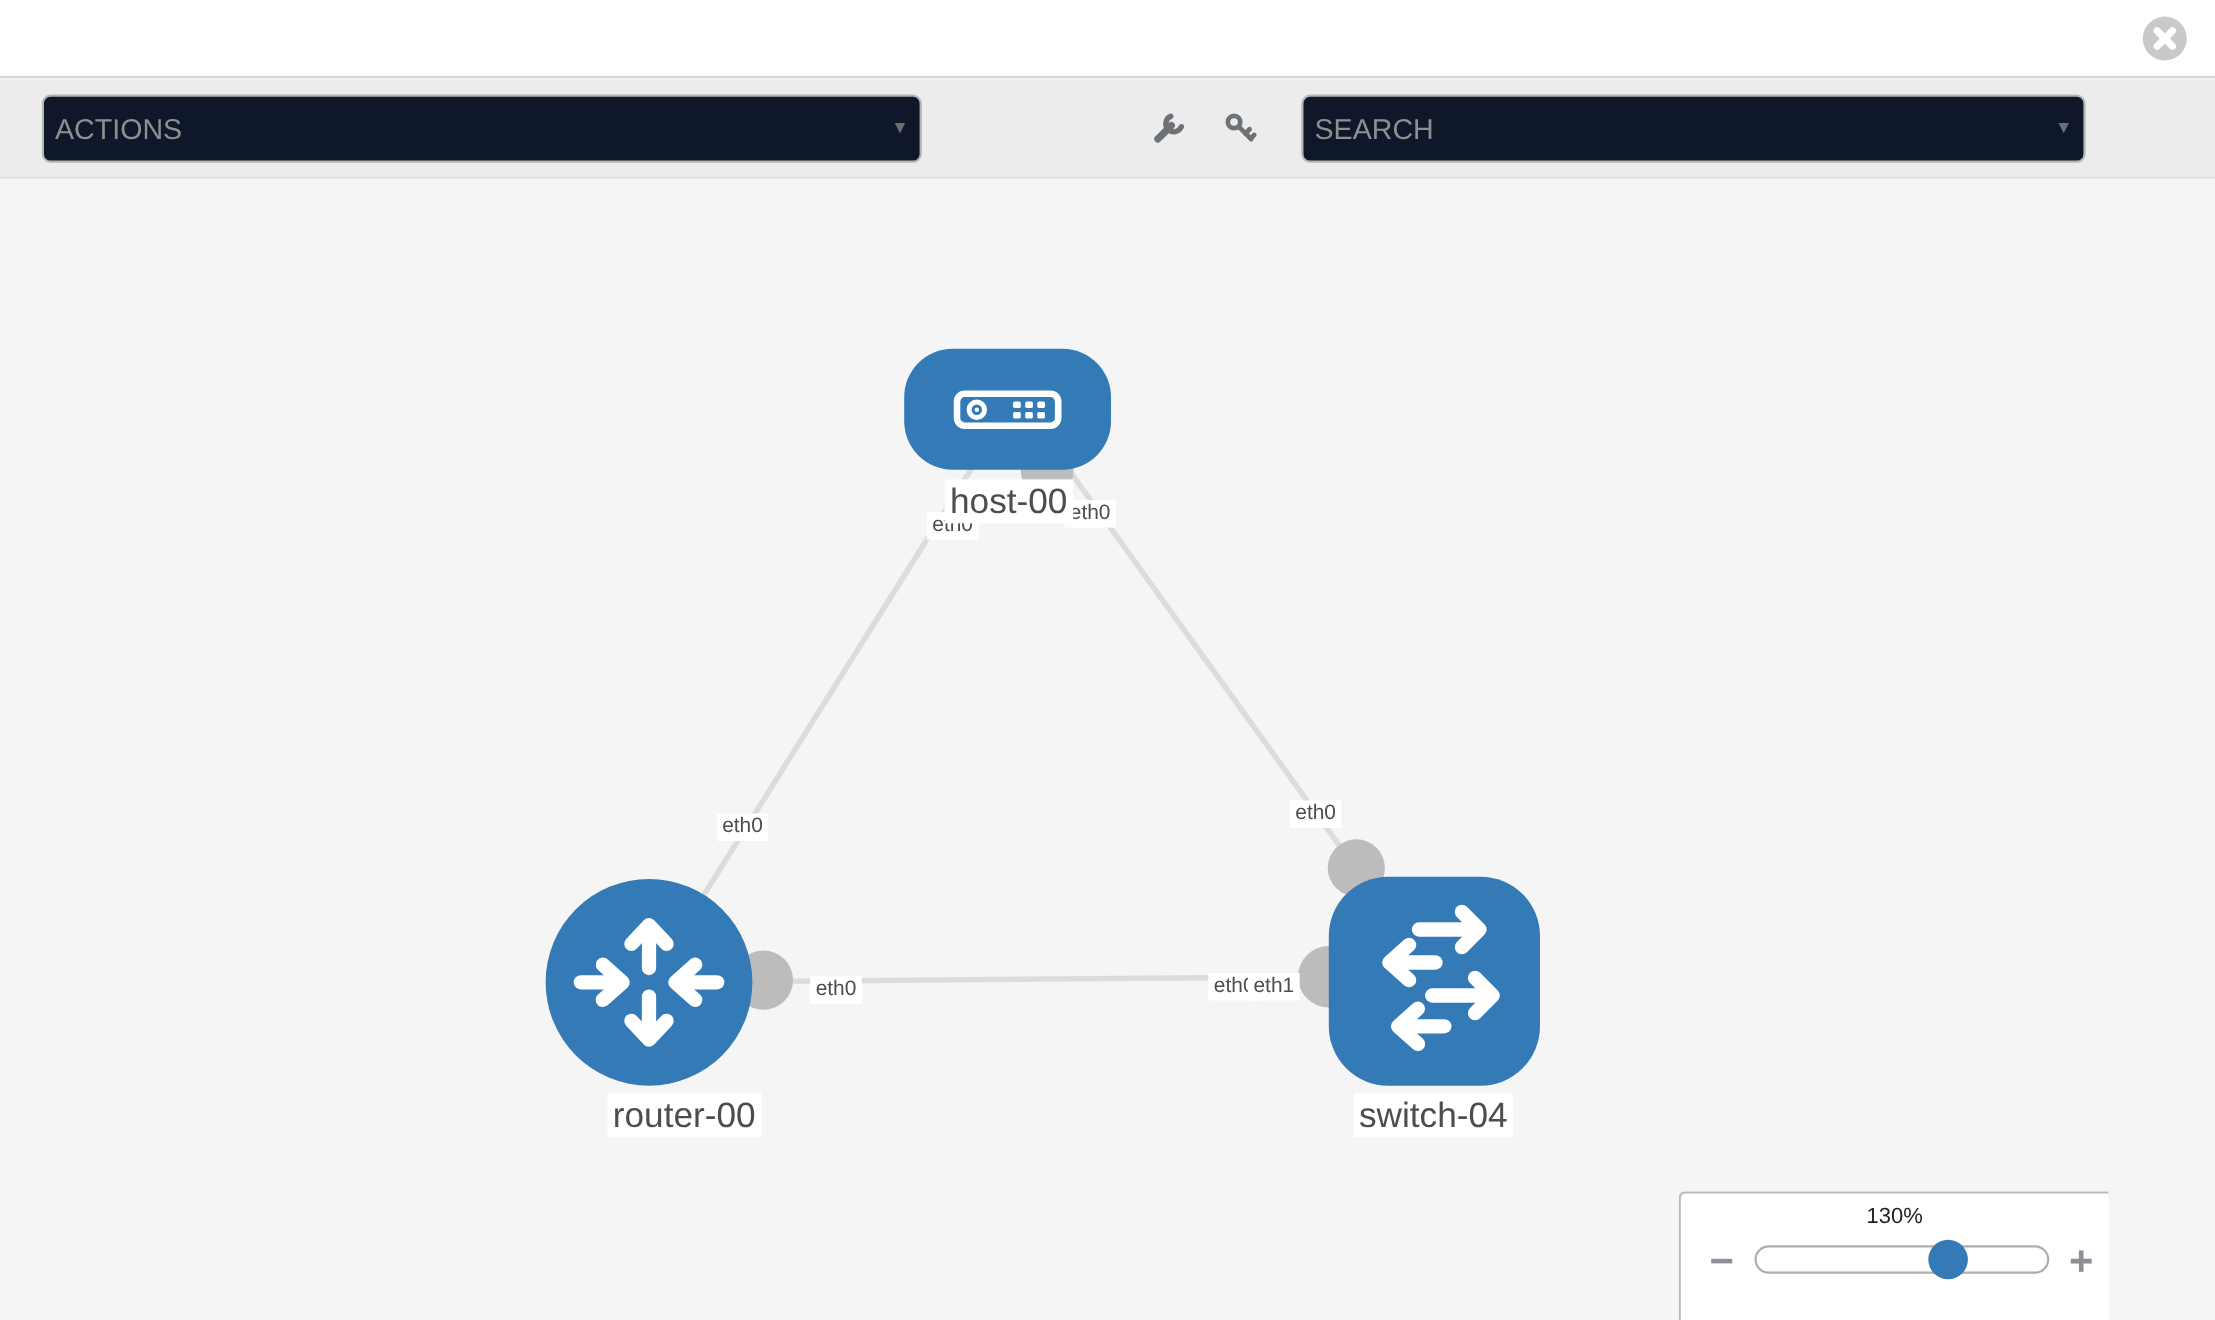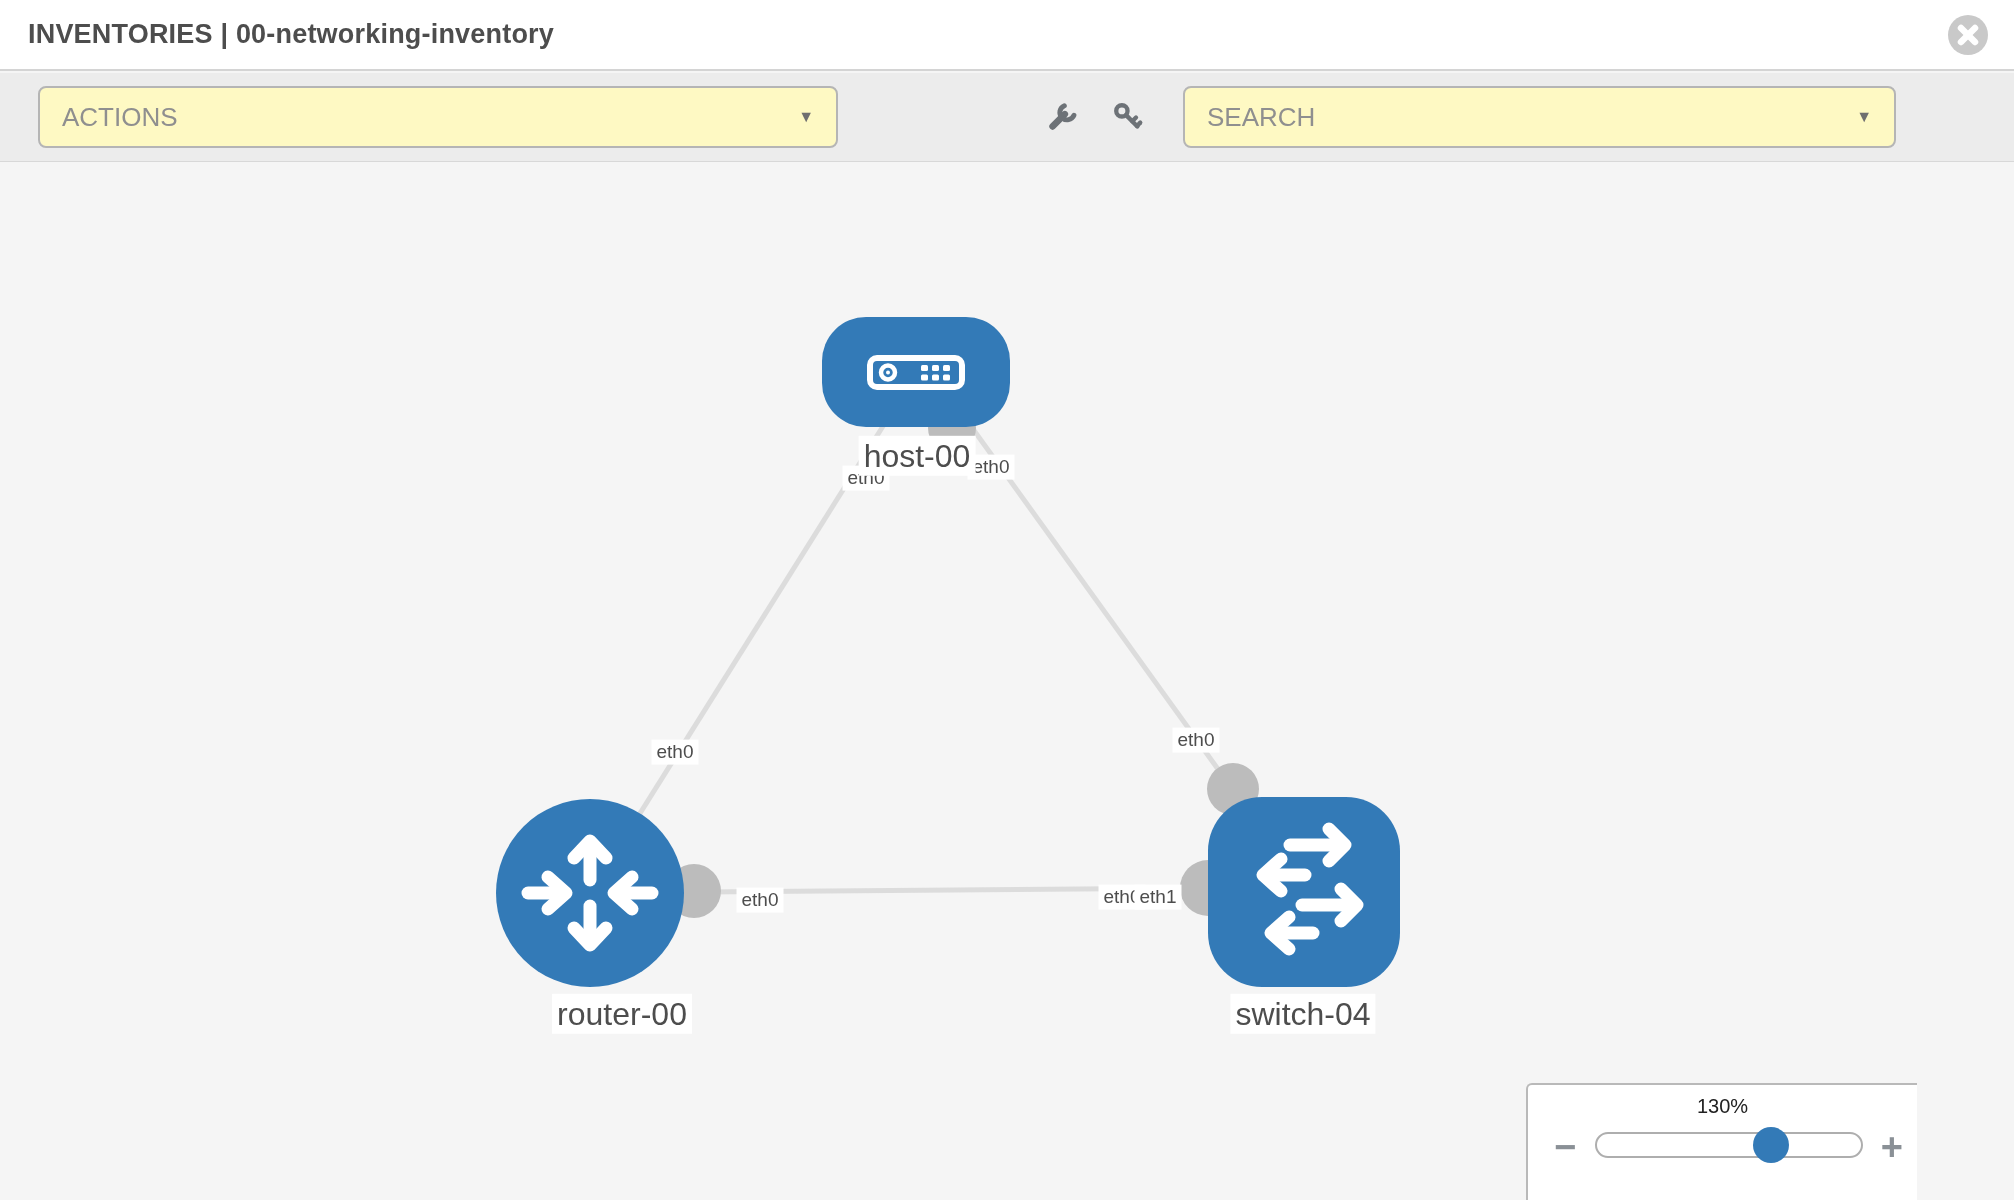--- a/index.html
+++ b/index.html
@@ -21,23 +21,23 @@
     background:#c9c9c9;display:flex;align-items:center;justify-content:center;
     cursor:pointer;
   }
   
   .toolbar{
     position:absolute;top:73px;left:0;right:0;height:88px;
     background:#ececec;border-bottom:1px solid #d8d8d8;z-index:10;
   }
   .combo{
     position:absolute;top:13px;height:62px;box-sizing:border-box;
-    background:#fef9c3;border:2px solid #b5b5b5;border-radius:8px;
+    background:#0f172a;border:2px solid #b5b5b5;border-radius:8px;
     display:flex;align-items:center;justify-content:space-between;
-    padding:0 22px;color:#8f8f8f;font-size:26px;cursor:pointer;
+    padding:0 10px;color:#8f8f8f;font-size:26px;cursor:pointer;
   }
   .combo .caret{color:#6f6f6f;font-size:16px;line-height:1;}
   .combo-actions{left:38px;width:800px;}
   .combo-search{left:1183px;width:713px;}
   .tool-icons{position:absolute;left:1045px;top:27px;display:flex;gap:32px;align-items:center;}
   .tool-btn{width:34px;height:34px;display:flex;align-items:center;justify-content:center;cursor:pointer;}
   
   .stage{position:absolute;top:161px;left:0;right:0;bottom:0;background:#f5f5f5;z-index:1;}
   .topo-svg{position:absolute;top:0;left:0;z-index:1;}
   .lbl{
@@ -69,21 +69,20 @@
   }
   .zoom-handle{
     position:absolute;left:156px;top:-7px;width:36px;height:36px;border-radius:50%;
     background:#337ab7;cursor:grab;
   }
 </style>
 </head>
 <body>
 
 <div class="header">
-  <div class="page-title">INVENTORIES | 00-networking-inventory</div>
   <div class="close-btn">
     <svg width="22" height="22" viewBox="0 0 22 22">
       <g stroke="#ffffff" stroke-width="6.5" stroke-linecap="round">
         <line x1="4" y1="4" x2="18" y2="18"></line>
         <line x1="18" y1="4" x2="4" y2="18"></line>
       </g>
     </svg>
   </div>
 </div>
 

